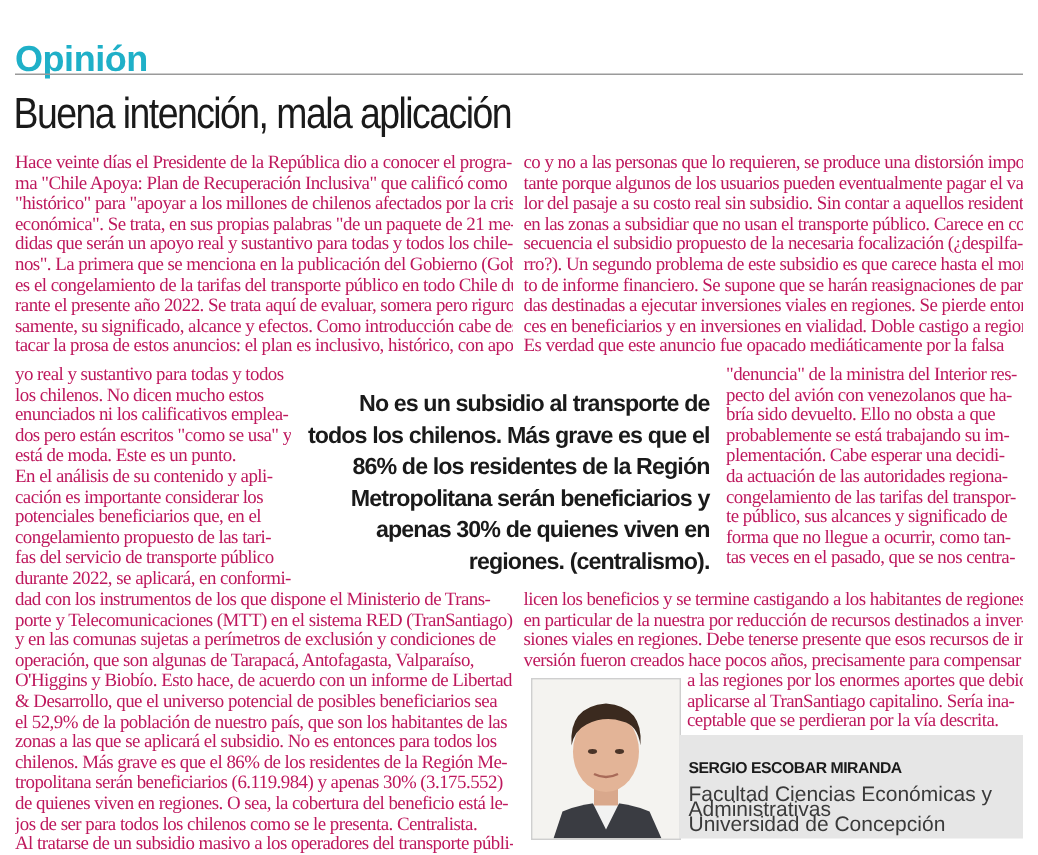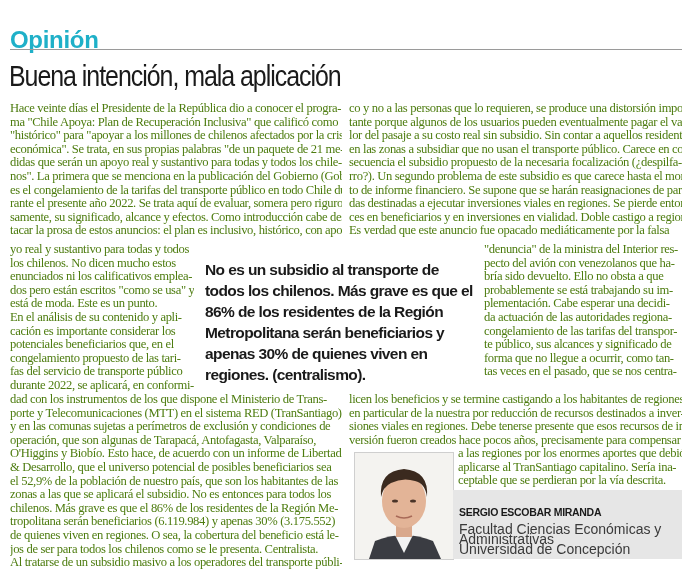--- a/index.html
+++ b/index.html
@@ -1,22 +1,22 @@
 <!DOCTYPE html>
 <html><head>
 <meta charset="utf-8">
 <style>
   html, body { margin:0; padding:0; background:#ffffff; }
   body { width:692px; height:570px; position:relative; overflow:hidden; font-family:"Liberation Serif", serif; color:#2a2a2a; }
   .section { position:absolute; left:10px; top:26px; font-family:"Liberation Sans", sans-serif; font-weight:bold; font-size:24px; color:#1fb0c8; letter-spacing:-0.3px; }
   .rule { position:absolute; left:10px; top:49px; width:672px; height:1px; background:#9a9a9a; }
   .title { position:absolute; left:9px; top:60px; font-family:"Liberation Sans", sans-serif; font-size:29px; color:#1a1a1a; letter-spacing:-1.2px; transform:scaleX(0.86); transform-origin:left top; white-space:nowrap; }
-  .p { position:absolute; font-size:12.6px; line-height:13.6px; text-align:justify; color:#4d7c0f; margin:0; letter-spacing:-0.35px; }
+  .p { position:absolute; font-size:12.6px; line-height:13.6px; text-align:justify; color:#be185d; margin:0; letter-spacing:-0.35px; }
   .p .ln { display:block; white-space:nowrap; overflow:hidden; }
-  .quote { position:absolute; left:205px; top:259px; width:268px; text-align:left; font-family:"Liberation Sans", sans-serif; font-weight:bold; font-size:15.5px; line-height:21px; color:#1a1a1a; letter-spacing:-0.6px; }
+  .quote { position:absolute; left:205px; top:259px; width:268px; text-align:right; font-family:"Liberation Sans", sans-serif; font-weight:bold; font-size:15.5px; line-height:21px; color:#1a1a1a; letter-spacing:-0.6px; }
   .photo { position:absolute; left:354px; top:452px; width:98px; height:106px; border:1px solid #cfcfcf; background:#f6f6f4; overflow:hidden; }
   .sigbox { position:absolute; left:453px; top:490px; width:229px; height:69px; background:#e6e6e6; }
   .signame { position:absolute; left:459px; top:506px; font-family:"Liberation Sans", sans-serif; font-weight:bold; font-size:10.5px; color:#1a1a1a; letter-spacing:-0.3px; }
   .sigaff { position:absolute; left:459px; top:524px; font-family:"Liberation Sans", sans-serif; font-size:14px; line-height:10px; color:#3a3a3a; }
 </style>
 </head>
 <body>
 
 <div class="section">Opinión</div>
 <div class="rule"></div>

